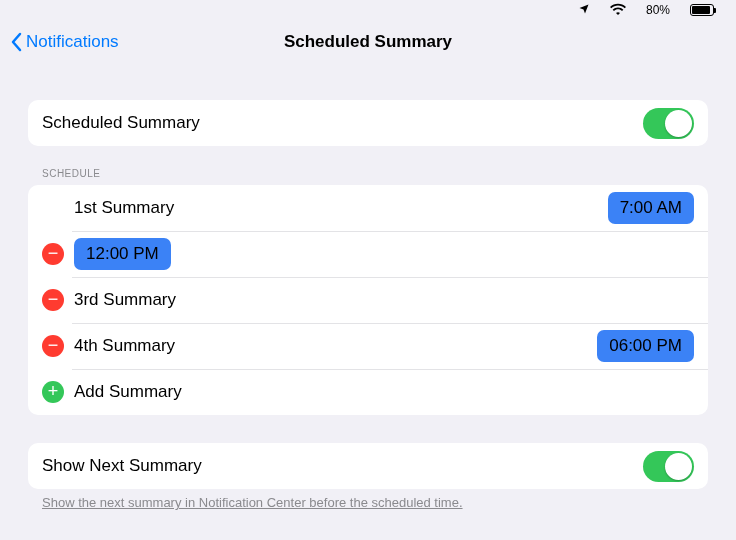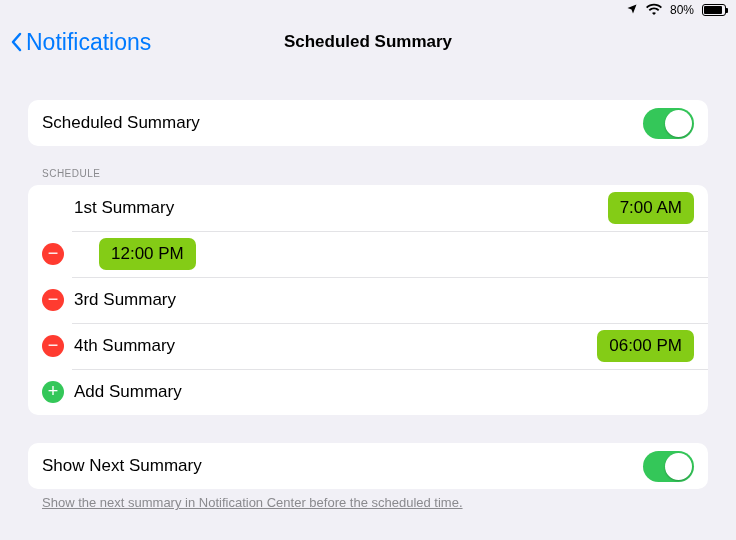--- a/index.html
+++ b/index.html
@@ -9,42 +9,42 @@
     width: 736px;
     height: 540px;
     overflow: hidden;
     color: #000;
   }
   .status-bar {
     height: 20px;
     display: flex;
     justify-content: flex-end;
     align-items: center;
-    padding: 0 10px;
+    padding: 0 22px;
     font-size: 12px;
     font-weight: 500;
-    gap: 8px;
+    gap: 20px;
   }
   .status-bar .loc { font-size: 12px; }
   .status-bar .batt {
     display: inline-flex;
     align-items: center;
     gap: 2px;
   }
   .nav-bar {
     height: 44px;
     position: relative;
     display: flex;
     align-items: center;
   }
   .back-btn {
     display: flex;
     align-items: center;
     color: #007aff;
-    font-size: 23px;
+    font-size: 17px;
     padding-left: 10px;
     gap: 4px;
   }
   .back-btn svg { width: 12px; height: 20px; }
   .nav-title {
     position: absolute;
     left: 0; right: 0;
     text-align: center;
     font-size: 17px;
     font-weight: 600;
@@ -128,27 +128,26 @@
     line-height: 1;
   }
   .del-btn { background: #ff3b30; }
   .add-btn { background: #34c759; }
   .del-btn span, .add-btn span { position: relative; top: -1px; }
   .icon-spacer {
     width: 32px;
     flex-shrink: 0;
   }
   .time-pill {
-    background: #84cc16;
+    background: #3b82f6;
     border-radius: 7px;
     padding: 6px 12px;
     font-size: 17px;
     color: #000;
     flex-shrink: 0;
-    margin-left: 25px;
   }
   .batt-body {
     width: 24px;
     height: 12px;
     border: 1px solid #000;
     border-radius: 3px;
     position: relative;
     display: inline-block;
   }
   .batt-fill {

